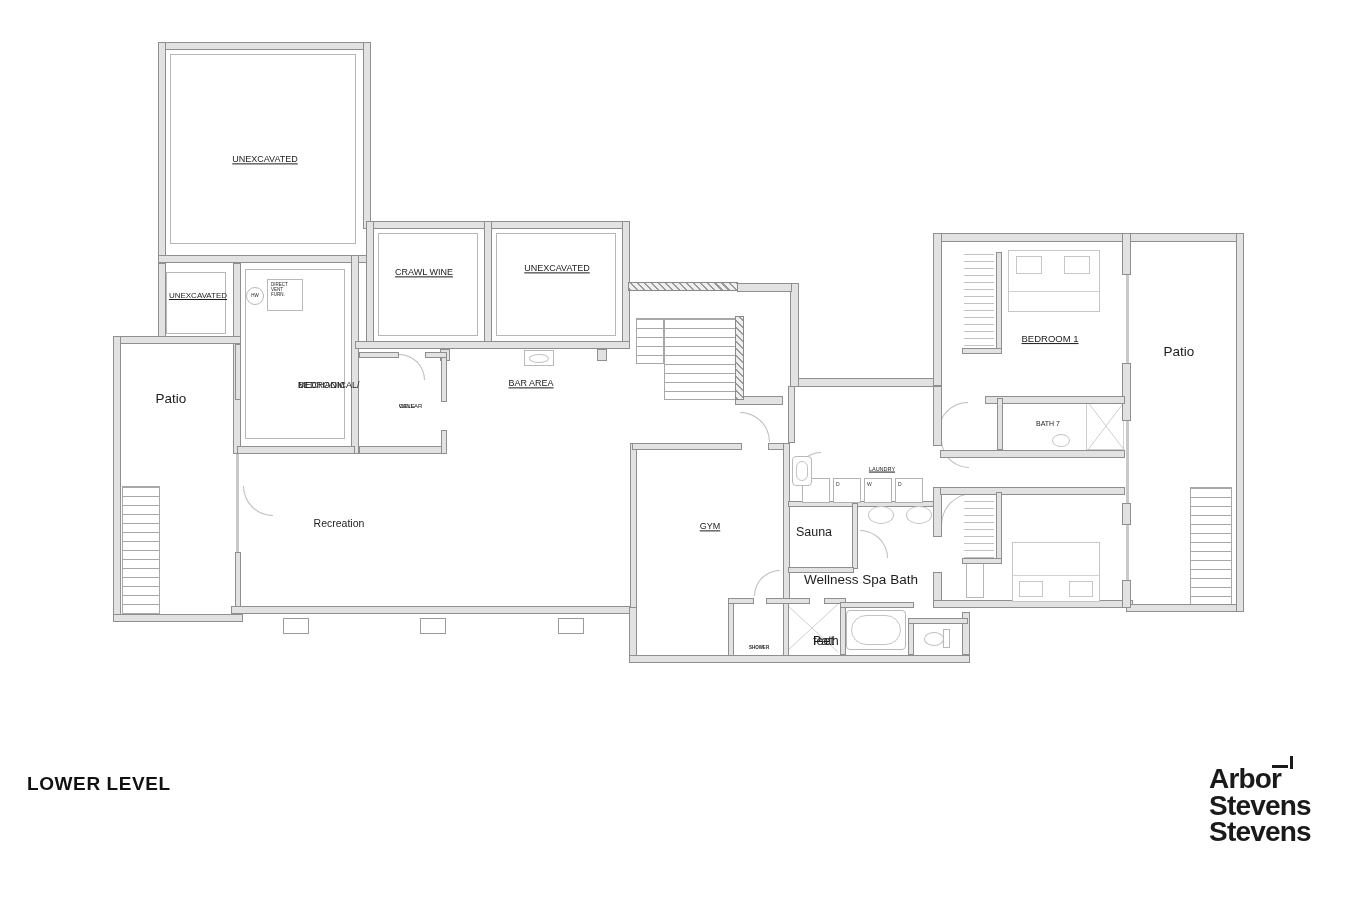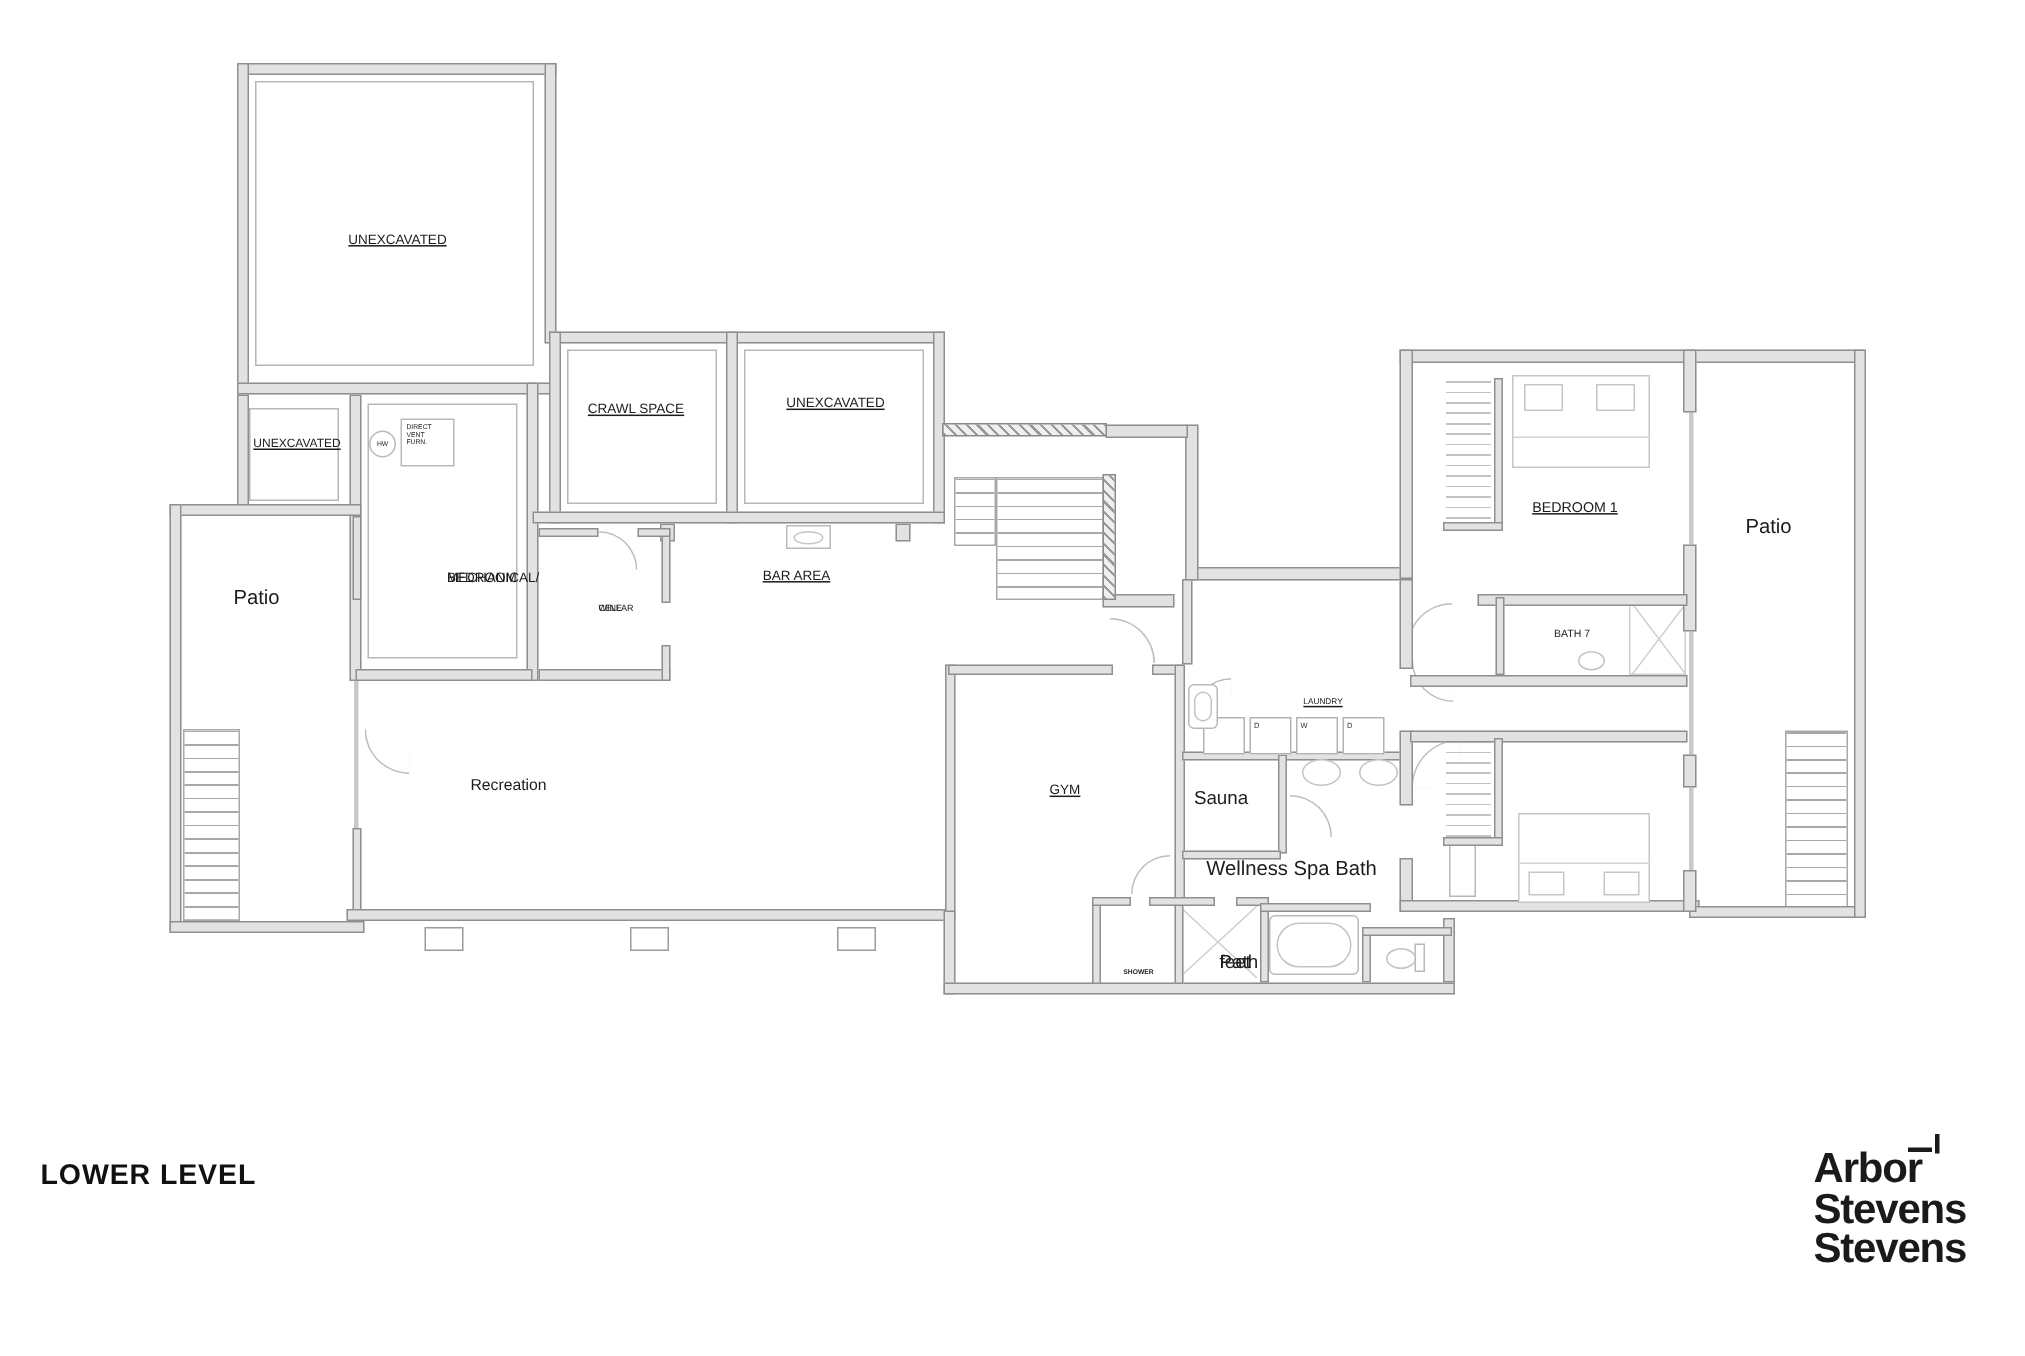--- a/index.html
+++ b/index.html
@@ -45,21 +45,21 @@
   .brand-mark-v{position:absolute;left:1290px;top:756px;width:3px;height:13px;background:#1a1a1a;}
 </style>
 </head>
 <body>
 
 <div class="page">
   <div class="plan" id="plan">
 
     <span class="lbl u" style="left:265px;top:160px;font-size:9px">UNEXCAVATED</span>
     <span class="lbl u" style="left:198px;top:296px;font-size:8px">UNEXCAVATED</span>
-    <span class="lbl u" style="left:424px;top:273px;font-size:9px">CRAWL SPACE</span>
+    <span class="lbl u" style="left:424px;top:273px;font-size:9px">CRAWL WINE</span>
     <span class="lbl u" style="left:557px;top:269px;font-size:9px">UNEXCAVATED</span>
     <div class="lbl u" style="left:298px;top:380px;font-size:9px">
       <div>MECHANICAL/</div>
       <div>BEDROOM</div>
     </div>
     <div class="lbl u" style="left:399px;top:403px;font-size:6px">
       <div>WINE</div>
       <div>CELLAR</div>
     </div>
     <span class="lbl u" style="left:531px;top:384px;font-size:9px">BAR AREA</span>

